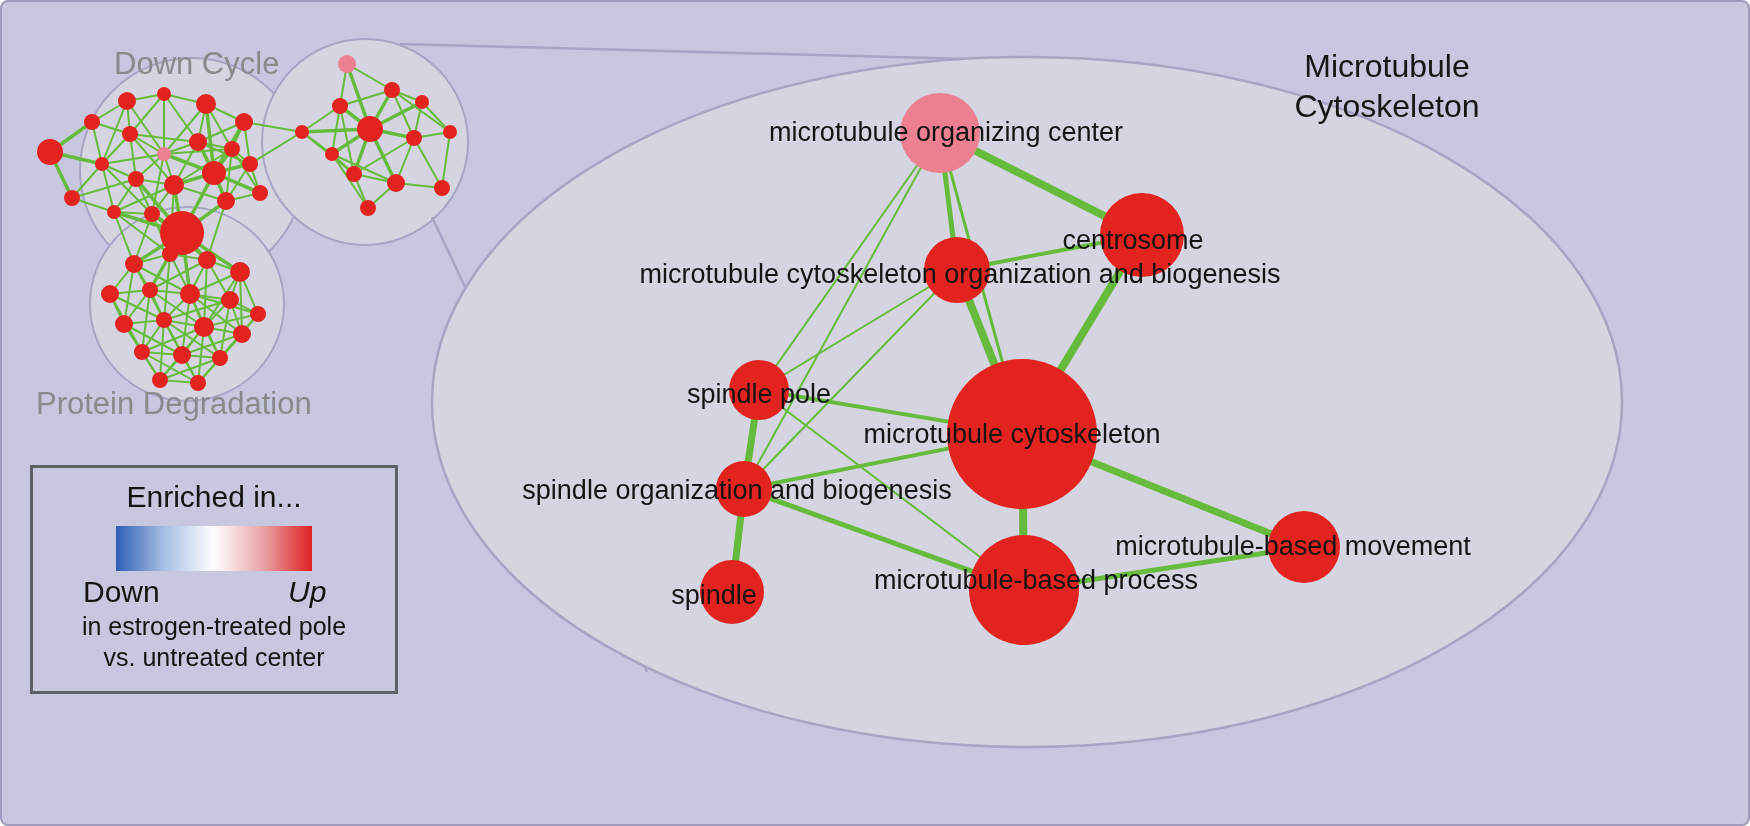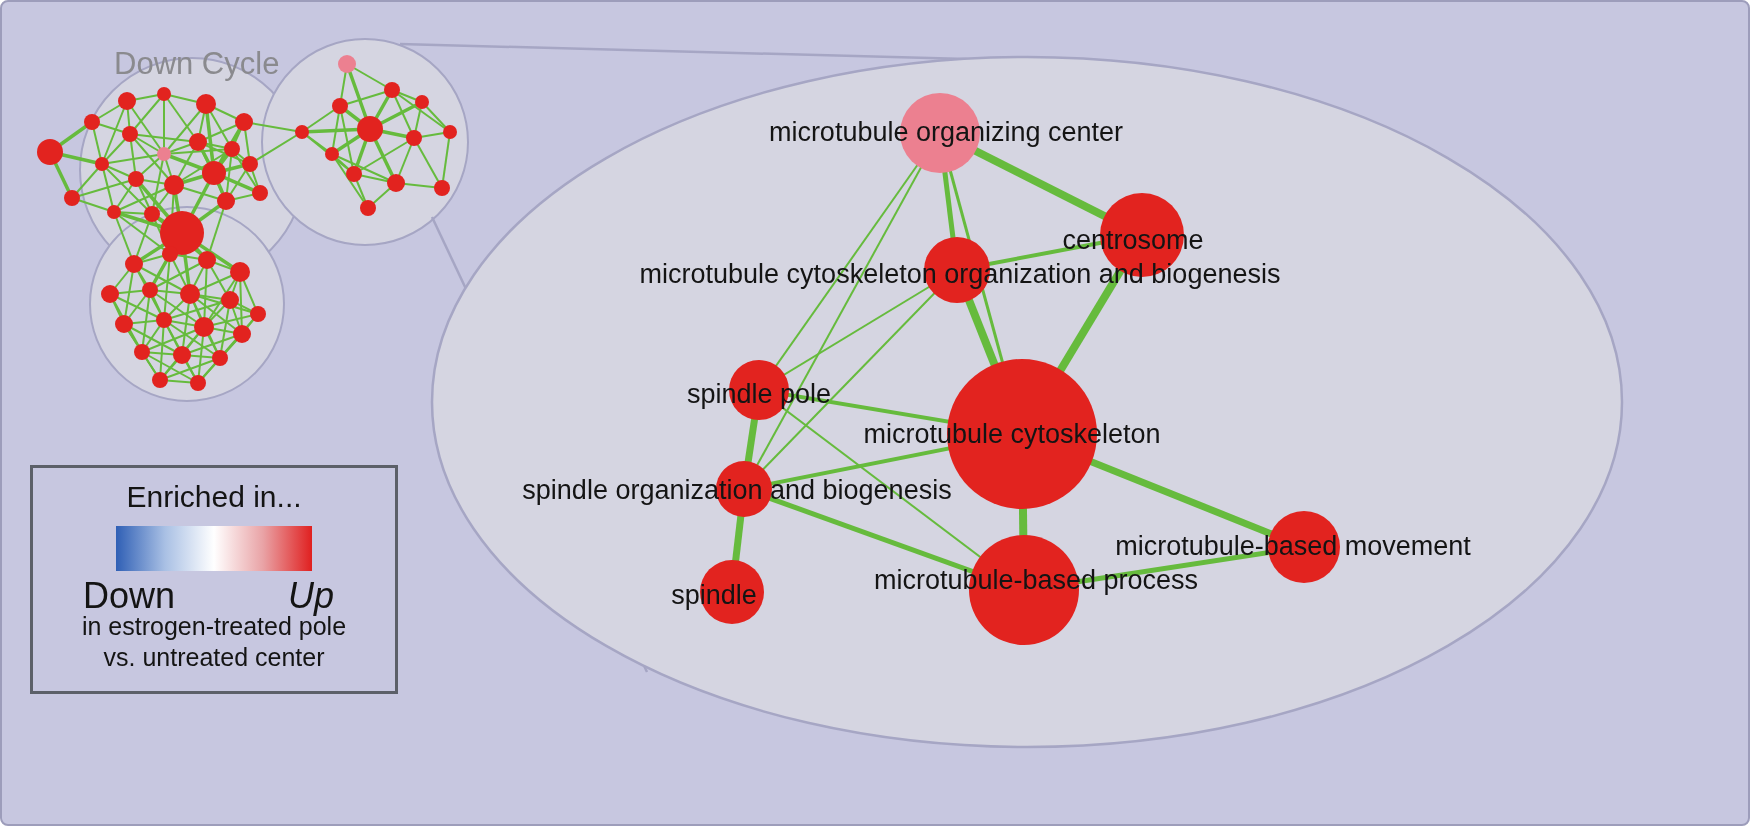--- a/index.html
+++ b/index.html
@@ -8,21 +8,21 @@
   #net{position:absolute;left:0;top:0;}
   #net text{font-family:"Liberation Sans",sans-serif;}
   .lbl{position:absolute;color:#8a8a8e;font-size:31px;line-height:1.15;}
   .lbl.cc{left:112px;top:44px;}
   .lbl.ub{left:34px;top:384px;}
   .lbl.mt{left:1245px;top:44px;width:280px;text-align:center;color:#161616;font-size:32px;line-height:1.25;}
   .legend{position:absolute;left:28px;top:463px;width:368px;height:229px;border:3px solid #5c6069;
           box-sizing:border-box;color:#141414;}
   .legend-title{text-align:center;margin-top:12px;font-size:30px;}
   .grad{width:196px;height:45px;margin:12px auto 0 auto;}
-  .updown{position:relative;height:38px;margin-top:2px;font-size:36px;}
+  .updown{position:relative;height:38px;margin-top:2px;font-size:30px;}
   .updown .down{position:absolute;left:50px;top:2px;}
   .updown .up{position:absolute;left:255px;top:2px;font-style:italic;}
   .cap{text-align:center;font-size:25px;line-height:1.25;}
 </style>
 </head>
 <body>
 
 <div class="fig">
 
   <svg id="net" width="1750" height="826" viewBox="0 0 1750 826">
@@ -312,22 +312,27 @@
       <text x="1010" y="441" text-anchor="middle" font-size="27" fill="#141414">microtubule cytoskeleton</text>
       <text x="735" y="497" text-anchor="middle" font-size="27" fill="#141414">spindle organization and biogenesis</text>
       <text x="1291" y="553" text-anchor="middle" font-size="27" fill="#141414">microtubule-based movement</text>
       <text x="1034" y="587" text-anchor="middle" font-size="27" fill="#141414">microtubule-based process</text>
       <text x="712" y="602" text-anchor="middle" font-size="27" fill="#141414">spindle</text>
     </svg>
 
   <div class="lbl cc">Down Cycle</div>
 
   <div class="lbl ub">
+    <div>Protein Degradation</div>
   </div>
 
+  <div class="lbl mt">
+    <div>Microtubule</div>
+    <div>Cytoskeleton</div>
+  </div>
 
   <div class="legend">
     <div class="legend-title">Enriched in...</div>
     <div class="grad" id="gradbar" style="background: linear-gradient(to right, rgb(47, 95, 181), rgb(169, 192, 228), rgb(255, 255, 255), rgb(233, 163, 166), rgb(224, 32, 32));"></div>
     <div class="updown">
       <span class="down">Down</span>
       <span class="up">Up</span>
     </div>
     <div class="cap">in estrogen-treated pole</div>
     <div class="cap">vs. untreated center</div>

